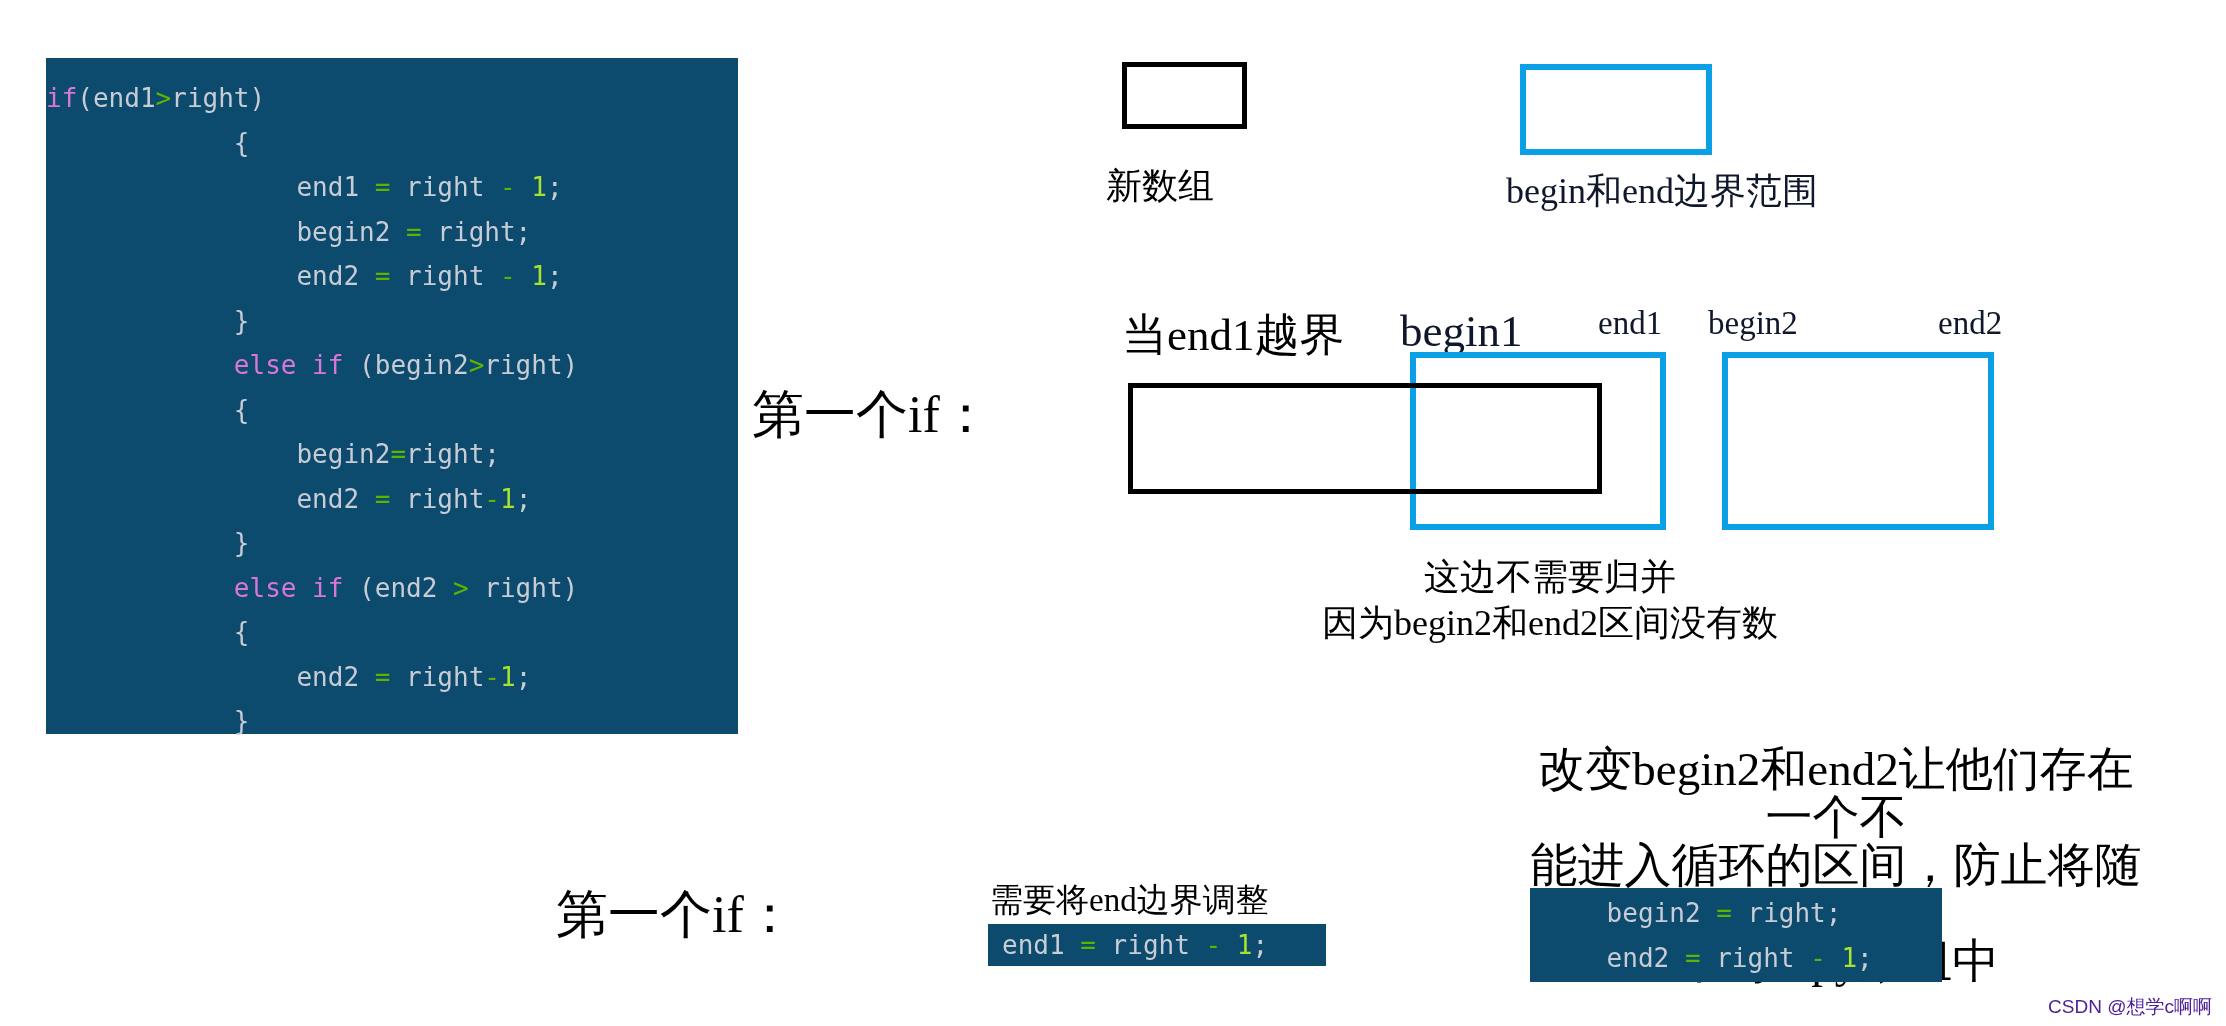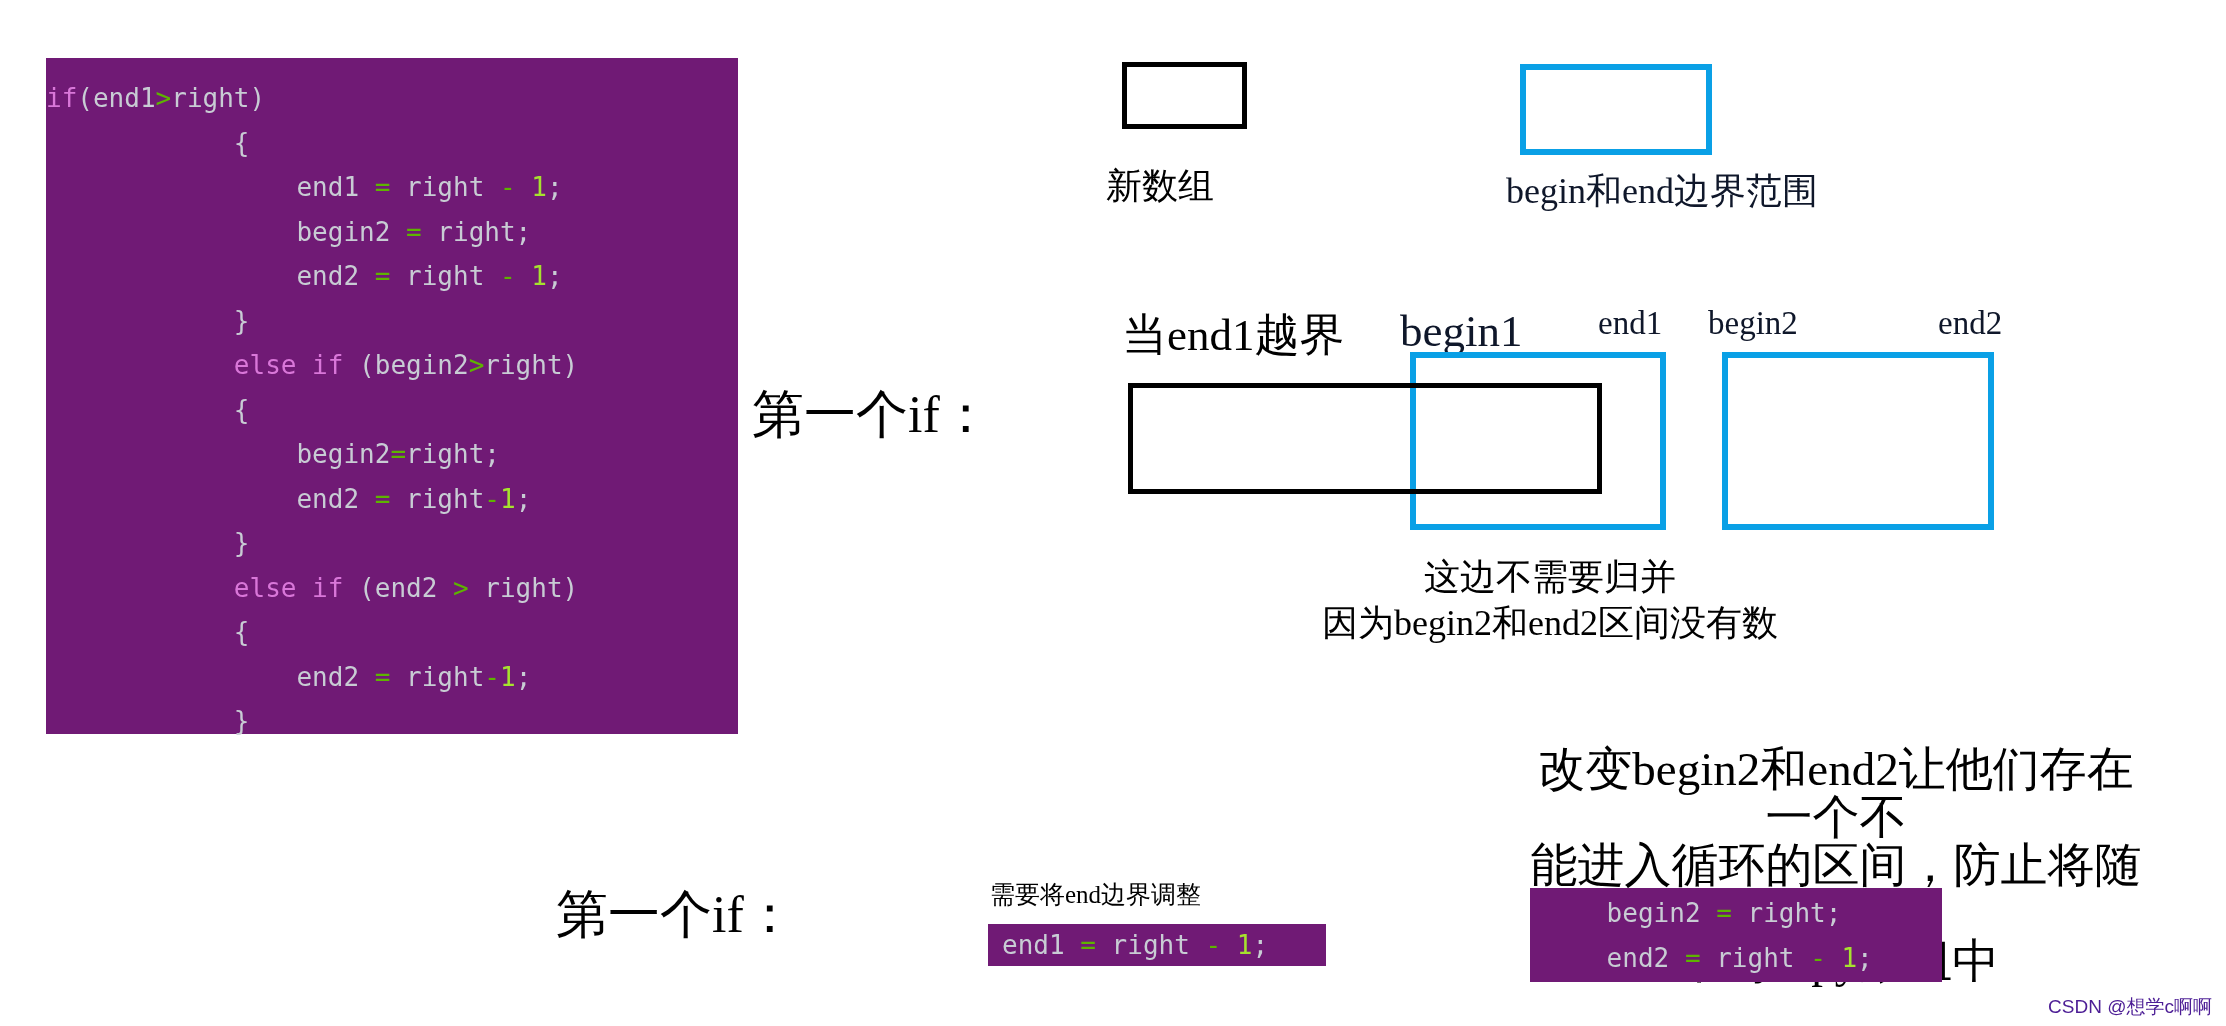--- a/index.html
+++ b/index.html
@@ -14,21 +14,21 @@
     position: relative;
     width: 2226px;
     height: 1026px;
     background: #ffffff;
     overflow: hidden;
   }
 
   
   .code-panel {
     position: absolute;
-    background: #701a75;
+    background: #0c4a6e;
     font-family: "DejaVu Sans Mono", "Liberation Mono", monospace;
     color: #c8ccd4;
     white-space: pre;
     box-sizing: border-box;
   }
   #main-code {
     left: 46px;
     top: 58px;
     width: 692px;
     height: 676px;
@@ -100,21 +100,21 @@
     left: 1322px; top: 554px;
     font-size: 36px; line-height: 46px;
     white-space: pre-line;
   }
   #note-change {
     left: 1530px; top: 745px;
     font-size: 47px; line-height: 48px;
     width: 612px;
     white-space: pre-line;
   }
-  #note-adjust { left: 990px; top: 878px; font-size: 25px; }
+  #note-adjust { left: 990px; top: 878px; font-size: 33px; }
 
   .big-heading {
     position: absolute;
     font-family: "Liberation Serif", serif;
     font-size: 52px;
     color: #000000;
     white-space: nowrap;
   }
   #heading-first-if { left: 752px; top: 380px; }
   #heading-so-do    { left: 556px; top: 880px; }

